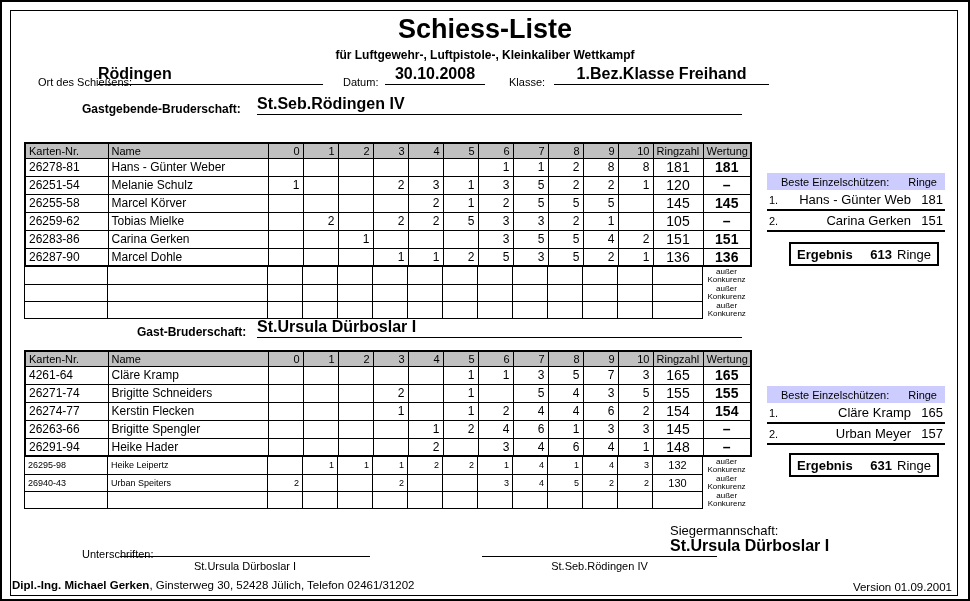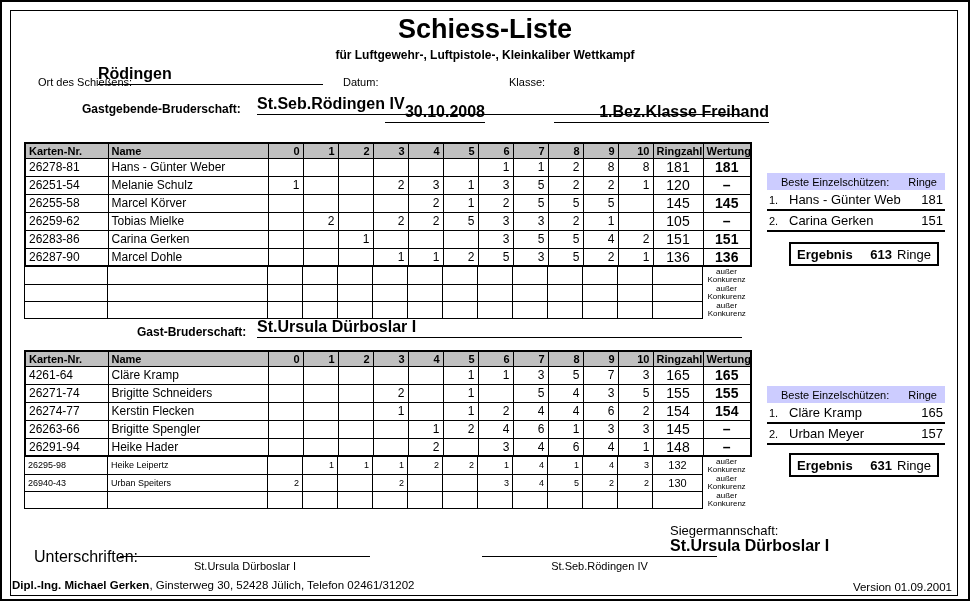--- a/index.html
+++ b/index.html
@@ -10,29 +10,29 @@
     font-family:"Liberation Sans", sans-serif; color:#000;
   }
   .inner-frame { position:absolute; left:8px; top:8px; width:948px; height:586px; border:1px solid #000; }
   .abs { position:absolute; }
 
   .title { left:0; right:0; top:12px; text-align:center; font-size:27px; font-weight:bold; }
   .subtitle { left:0; right:0; top:46px; text-align:center; font-size:12px; font-weight:bold; }
 
   .field-label { font-size:11px; white-space:nowrap; }
   .field-value { font-size:16px; font-weight:bold; border-bottom:1px solid #000; padding-bottom:1px; white-space:nowrap; overflow:hidden; }
-  .center { text-align:right;margin-top:38px; }
+  .center { text-align:center; }
 
   .section-label { font-size:12px; font-weight:bold; white-space:nowrap; }
   .team-value { font-size:16px; font-weight:bold; border-bottom:1px solid #000; padding-bottom:1px; white-space:nowrap; overflow:hidden; }
 
   table.scores { border-collapse:collapse; table-layout:fixed; width:726px; }
   table.scores.main { border:2px solid #000; }
   table.scores th {
-    background:#c0c0c0; border:1px solid #000; font-weight:bold; font-size:11px;
+    background:#c0c0c0; border:1px solid #000; font-weight:normal; font-size:11px;
     height:15px; padding:0 3px; text-align:left; overflow:hidden; white-space:nowrap;
   }
   table.scores th.num { text-align:right; }
   table.scores td {
     border:1px solid #000; height:18px; padding:0 3px; font-size:12px;
     overflow:hidden; white-space:nowrap; background:#fff;
   }
   table.scores td.shot { text-align:right; }
   table.scores td.ring { text-align:center; font-size:14px; }
   table.scores td.wert { text-align:center; font-size:14px; font-weight:bold; }
@@ -47,35 +47,35 @@
 
   .best-box { width:178px; }
   .best-header {
     height:17px; background:#ccccff; display:flex; align-items:center;
     justify-content:space-between; padding:0 8px 0 14px; font-size:11px;
   }
   .best-row {
     height:21px; display:flex; align-items:center; border-bottom:2px solid #000; padding:0 2px;
   }
   .best-rank { width:20px; font-size:11px; }
-  .best-name { flex:1; font-size:13px; white-space:nowrap; overflow:hidden; }
+  .best-name { flex:1; font-size:13px; white-space:nowrap; overflow:hidden;text-align:right; }
   .best-ringe { width:32px; text-align:right; font-size:13px; }
 
   .ergebnis-box {
     width:150px; height:24px; border:2px solid #000; display:flex; align-items:center;
     padding:0 6px; font-size:13px; background:#fff;
   }
   .ergebnis-label { font-weight:bold; flex:1; }
   .ergebnis-value { font-weight:bold; margin-right:5px; }
   .ergebnis-unit { }
 
   .winner-label { font-size:13px; white-space:nowrap; }
   .winner-value { font-size:16px; font-weight:bold; white-space:nowrap; }
 
-  .sig-label { font-size:16px; }
+  .sig-label { font-size:11px;margin-left:48px; }
   .sig-line { border-bottom:1px solid #000; height:14px; }
   .sig-caption { font-size:11px; text-align:center; }
 
   .footer-text { font-size:11.5px; white-space:nowrap; }
   .footer-text b { font-weight:bold; }
   .version-text { font-size:11.5px; text-align:right; }
 </style>
 </head>
 <body>
 

